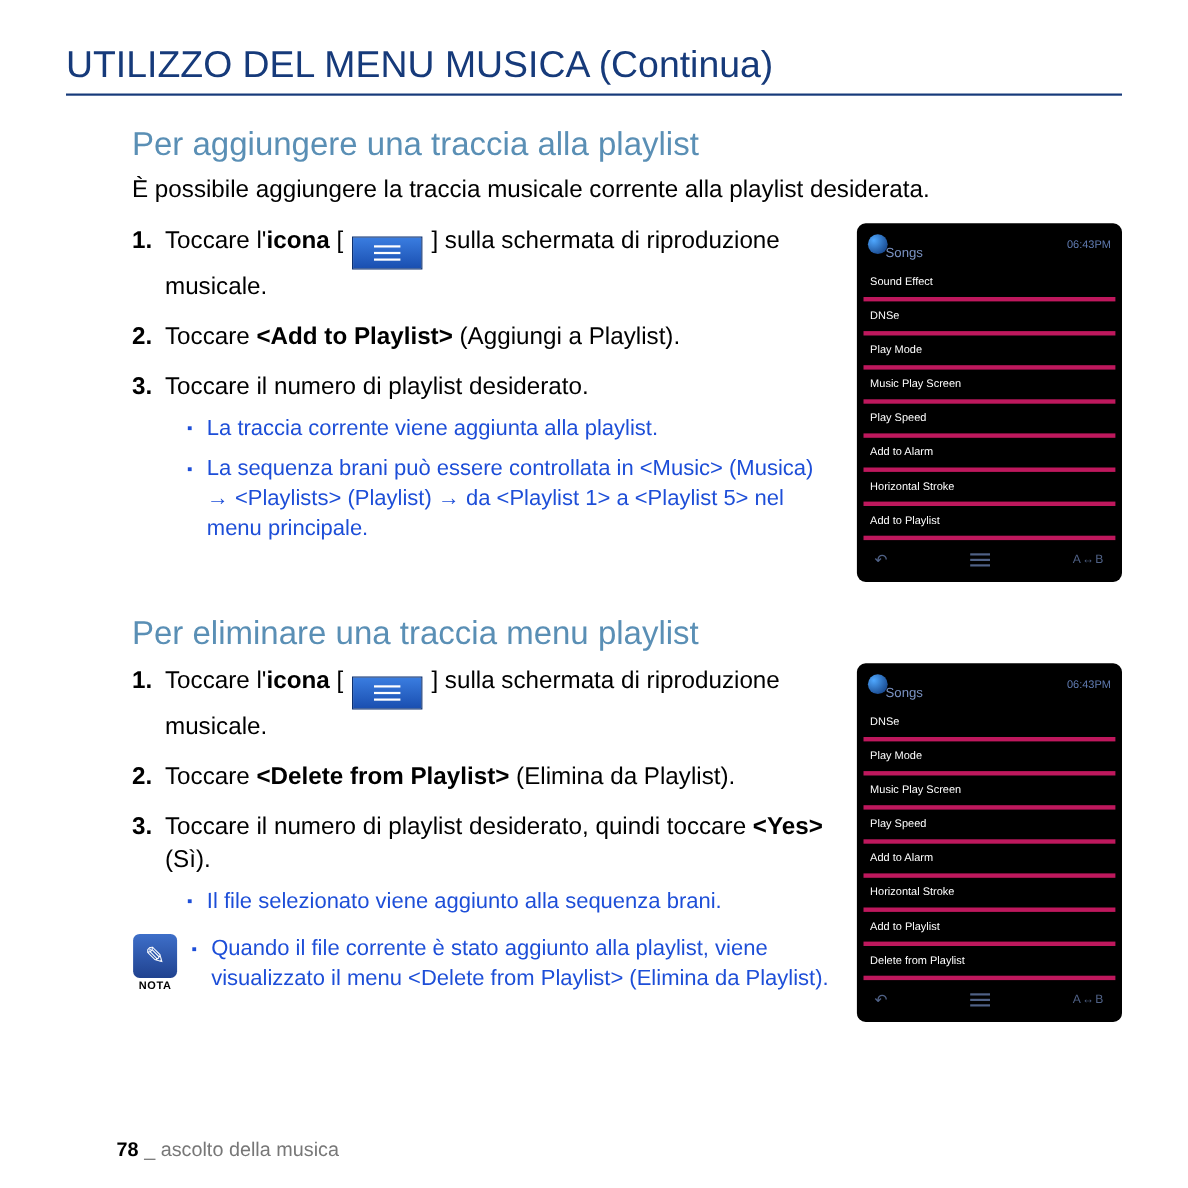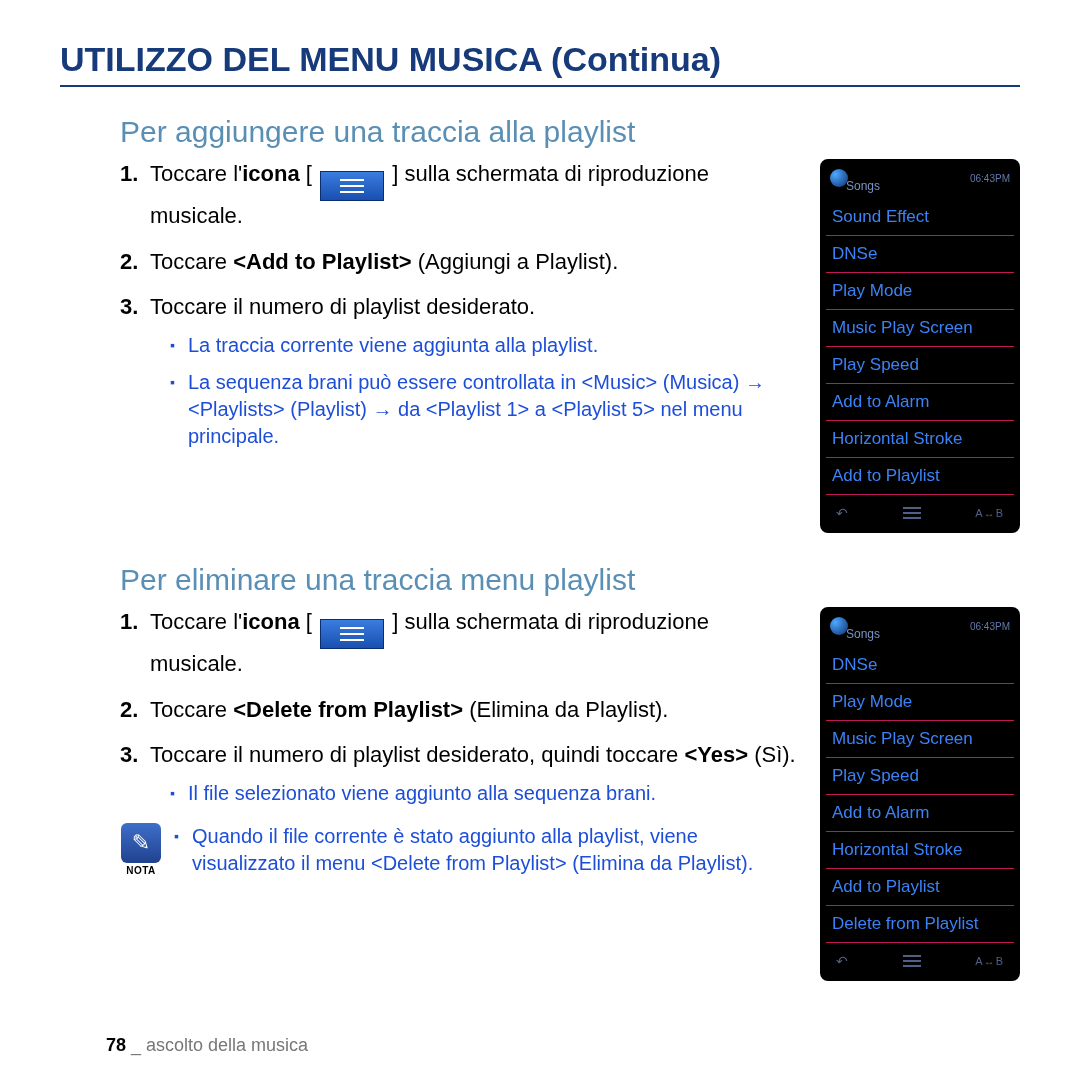--- a/index.html
+++ b/index.html
@@ -7,21 +7,21 @@
     width: 1080px;
     height: 1080px;
     background: #ffffff;
     font-family: Arial, Helvetica, sans-serif;
     color: #000000;
     position: relative;
     padding: 40px 60px 20px 60px;
   }
   .page-title {
     font-size: 34px;
-    font-weight: bold;
+    font-weight: normal;
     color: #163a7a;
     border-bottom: 2px solid #163a7a;
     padding-bottom: 6px;
     margin-bottom: 28px;
   }
   .content {
     padding-left: 60px;
   }
   .section-title {
     font-size: 30px;
@@ -106,21 +106,21 @@
   ul.bullets li::before {
     content: "▪";
     position: absolute;
     left: 0;
     font-size: 14px;
     top: 4px;
   }
 
   
   .device {
-    width: 200px;
+    width: 241px;
     background: #000;
     border-radius: 8px;
     padding: 8px 6px 10px 6px;
     color: #b9c6d9;
     font-size: 12px;
     flex-shrink: 0;
   }
   .device-status {
     display: flex;
     justify-content: space-between;
@@ -135,23 +135,23 @@
   }
   .dev-title {
     color: #7b93c4;
     font-size: 12px;
     padding: 0 4px 6px 20px;
     margin-top: -14px;
   }
   .dev-list { display: flex; flex-direction: column; }
   .dev-item {
     padding: 8px 6px;
-    border-bottom: 1px solid #be185d;
-    color: #3b82f6;
-    font-size: 17px;
+    border-bottom: 4px solid #be185d;
+    color: #ffffff;
+    font-size: 10px;
   }
   .dev-bottom {
     display: flex;
     justify-content: space-between;
     align-items: center;
     padding: 10px 10px 2px 10px;
     color: #4f6186;
     font-size: 14px;
   }
   .dev-bottom .hamb {
@@ -204,20 +204,21 @@
   .footer .rest { color: #777; }
 </style>
 </head>
 <body>
 
 <div class="page-title">UTILIZZO DEL MENU MUSICA (Continua)</div>
 
 <div class="content">
 
   <div class="section-title">Per aggiungere una traccia alla playlist</div>
+  <div class="intro">È possibile aggiungere la traccia musicale corrente alla playlist desiderata.</div>
 
   <div class="row">
     <div class="text-col">
       <ol class="steps">
         <li>
           <span>Toccare l'</span><span class="b">icona</span><span> [ </span><span class="menu-icon">
               <span></span>
             </span><span> ]</span><span> sulla schermata di riproduzione musicale.</span>
         </li>
         <li>

